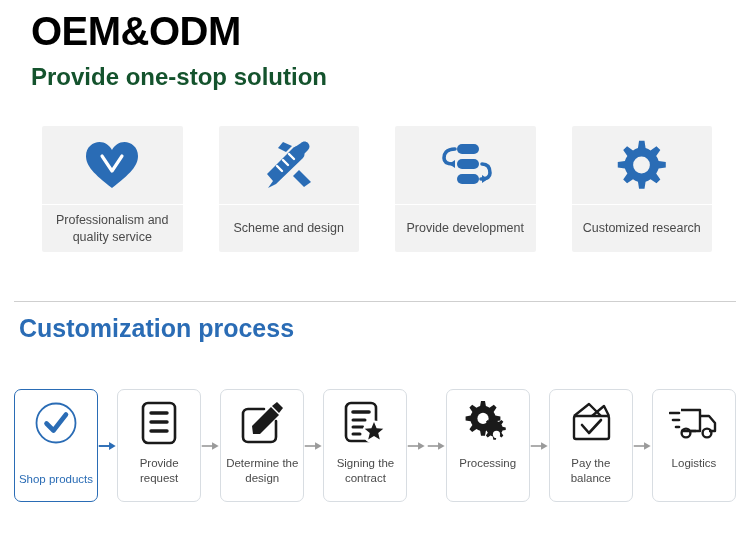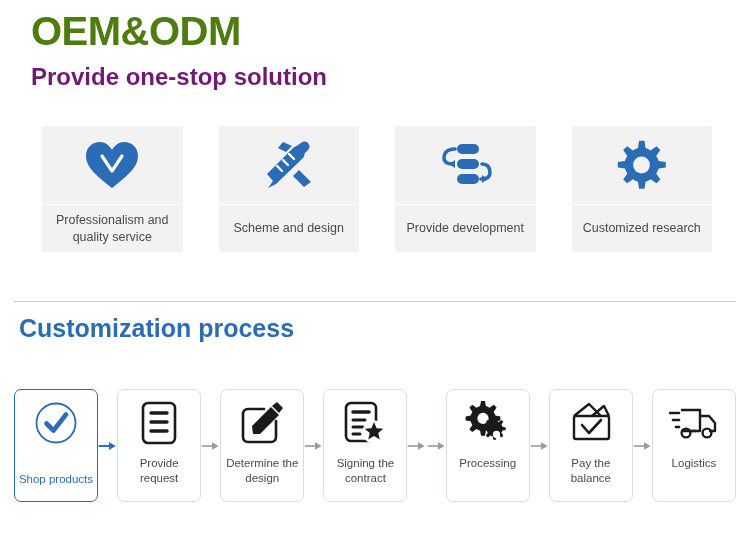--- a/index.html
+++ b/index.html
@@ -17,30 +17,30 @@
   }
 
   
   .hero-title {
     position: absolute;
     left: 31px;
     top: 9px;
     font-size: 40px;
     font-weight: bold;
     letter-spacing: -0.5px;
-    color: #4d7c0f;
+    color: #000000;
     line-height: 1.1;
   }
   .hero-subtitle {
     position: absolute;
     left: 31px;
     top: 63px;
     font-size: 24px;
     font-weight: bold;
-    color: #701a75;
+    color: #14532d;
     line-height: 1.2;
   }
 
   
   .feature-row {
     position: absolute;
     left: 42px;
     top: 126px;
     width: 670px;
     display: flex;

